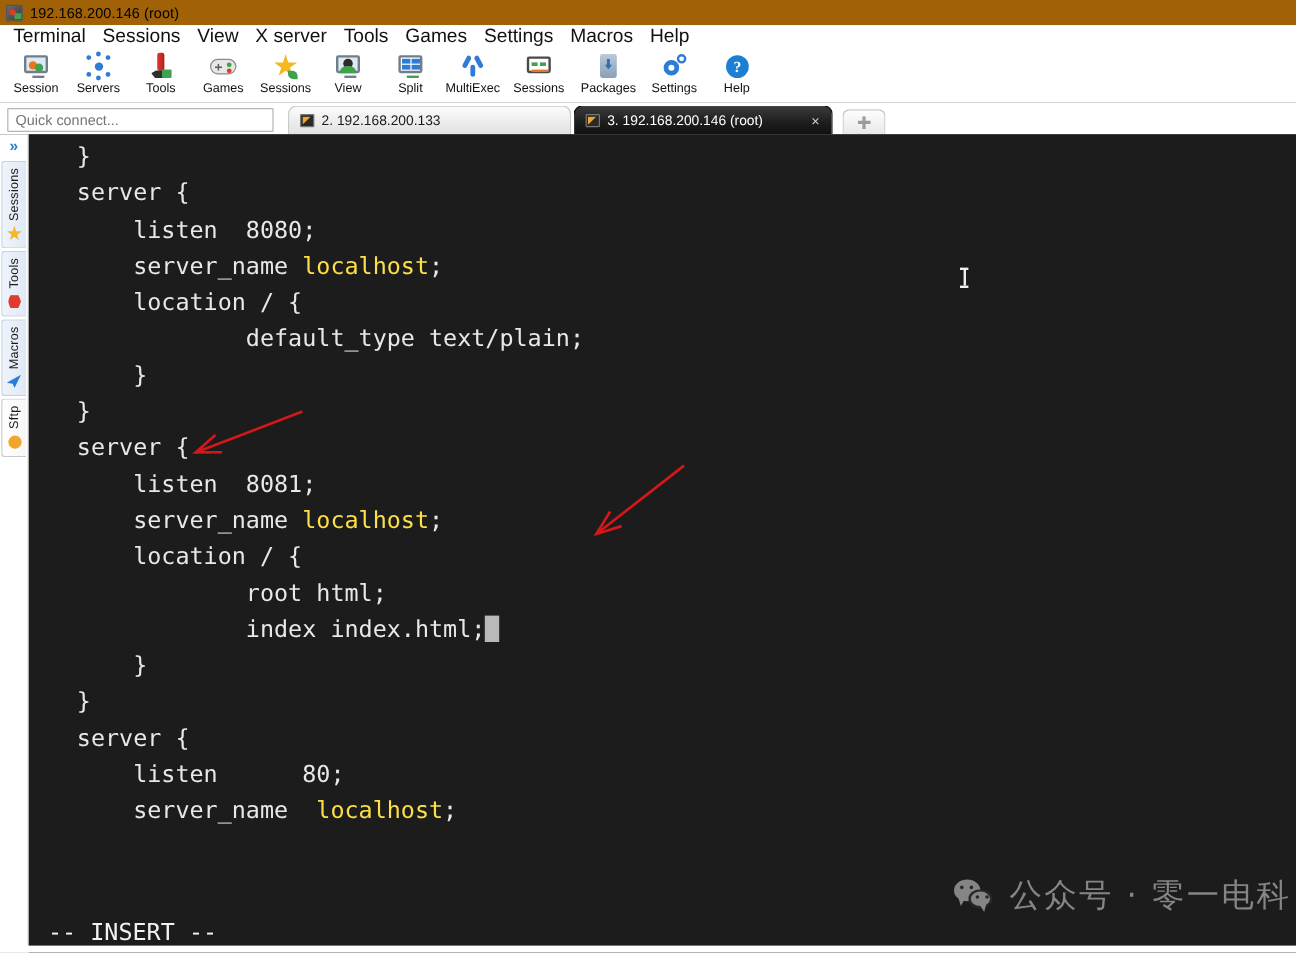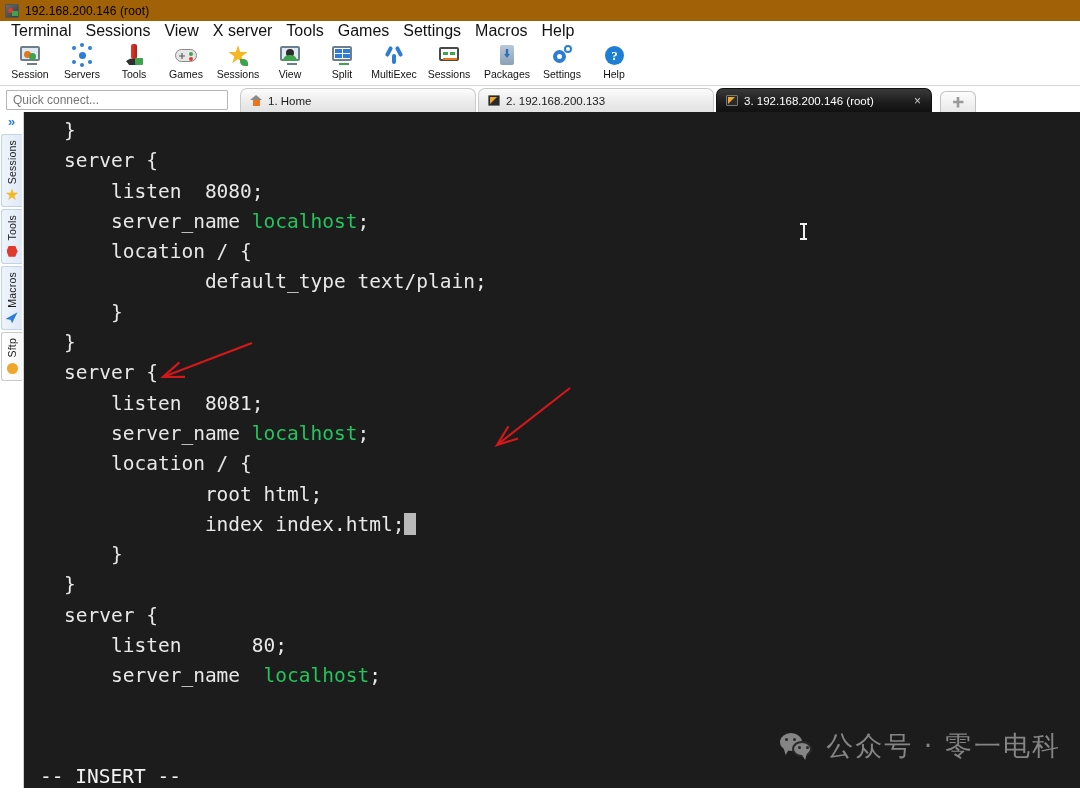--- a/index.html
+++ b/index.html
@@ -258,21 +258,21 @@
   }
   .tline {
     font-family: "DejaVu Sans Mono", "Liberation Mono", monospace;
     font-size: 19.5px;
     line-height: 30.3px;
     color: #e8e8e8;
     white-space: pre;
     padding-left: 40px;
     letter-spacing: 0px;
   }
-  .tline .magenta { color: #22c55e; }
+  .tline .magenta { color: #fde047; }
   .cursorblk {
     display: inline-block;
     width: 12px; height: 22px;
     background: #b9b9b9;
     vertical-align: -4px;
   }
   .statusline {
     position: absolute; left: 0; bottom: 6px;
     padding-left: 16px;
     font-family: "DejaVu Sans Mono", "Liberation Mono", monospace;
@@ -286,21 +286,21 @@
   .ibeam {
     position: absolute; left: 800px; top: 112px;
     width: 7px; height: 17px;
   }
   .ibeam::before{content:'';position:absolute;left:2.5px;top:2px;width:2px;height:13px;background:#f0f0f0;}
   .ibeam::after{content:'';position:absolute;left:0;top:0;width:7px;height:2px;background:#f0f0f0;
     box-shadow:0 15px 0 0 #f0f0f0;}
 
   
   .watermark {
-    position: absolute; right: 19px; bottom: 30px;
+    position: absolute; right: 4px; bottom: 30px;
     display: flex; align-items: center;
     color: #8e8e8e;
     font-size: 27px;
     letter-spacing: 2px;
     font-family: "DejaVu Sans", sans-serif;
     opacity: .92;
   }
   .wechat-ic { position: relative; width: 34px; height: 26px; margin-right: 12px; flex:0 0 auto;}
   .wechat-ic .b1{position:absolute;left:0;top:0;width:22px;height:18px;border-radius:50%;background:#8e8e8e;}
   .wechat-ic .b1::after{content:'';position:absolute;left:3px;bottom:-4px;width:7px;height:8px;background:#8e8e8e;clip-path:polygon(0 0,100% 0,35% 100%);}
@@ -451,29 +451,20 @@
       </div>
       <div class="lbl">Help</div>
     </div>
   </div>
 
   <div class="qc-row">
     <input class="qc-input" type="text" placeholder="Quick connect..." style="">
   </div>
 
   <div class="tabstrip">
-    <div class="tab inactive">
-      <span class="tabicon">
-        <span class="ic-home">
-            <span class="roof"></span>
-            <span class="body"></span>
-          </span>
-      </span>
-      <span>1. Home</span>
-    </div>
 
     <div class="tab inactive">
       <span class="tabicon">
         <span class="ic-term"></span>
       </span>
       <span>2. 192.168.200.133</span>
     </div>
 
     <div class="tab active">
       <span class="tabicon">

